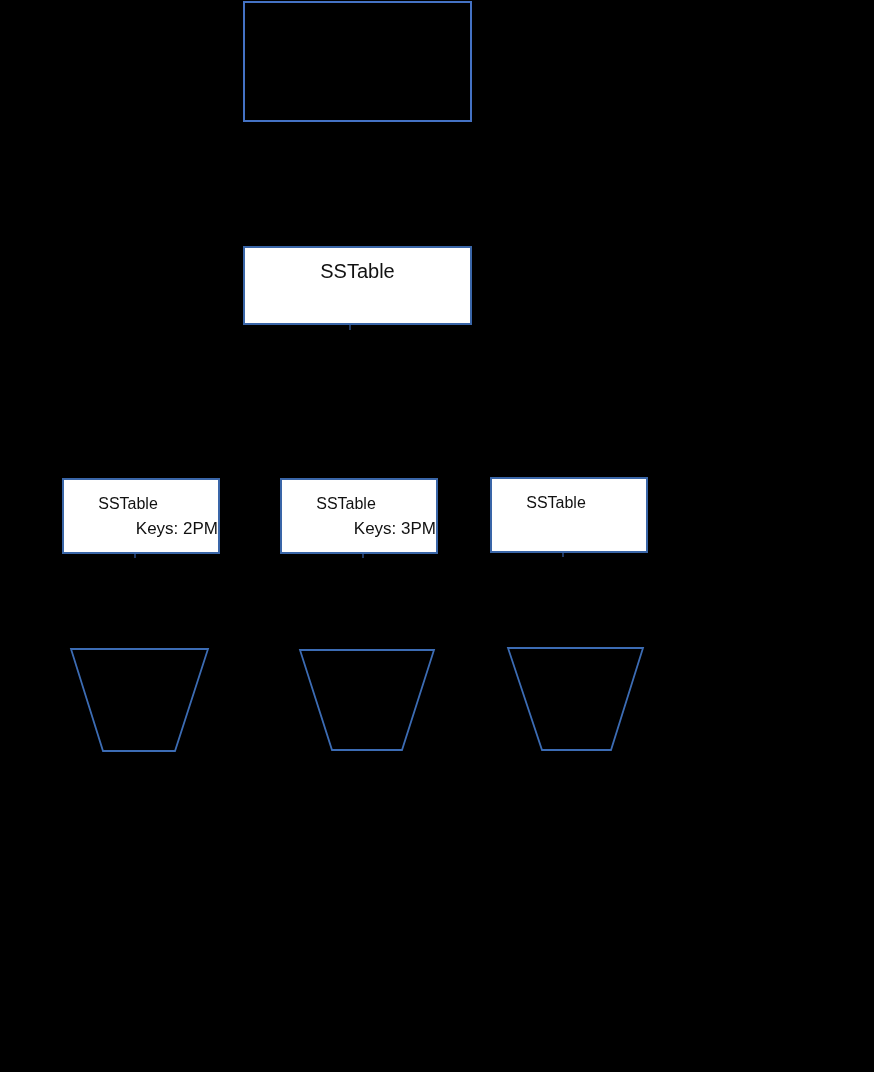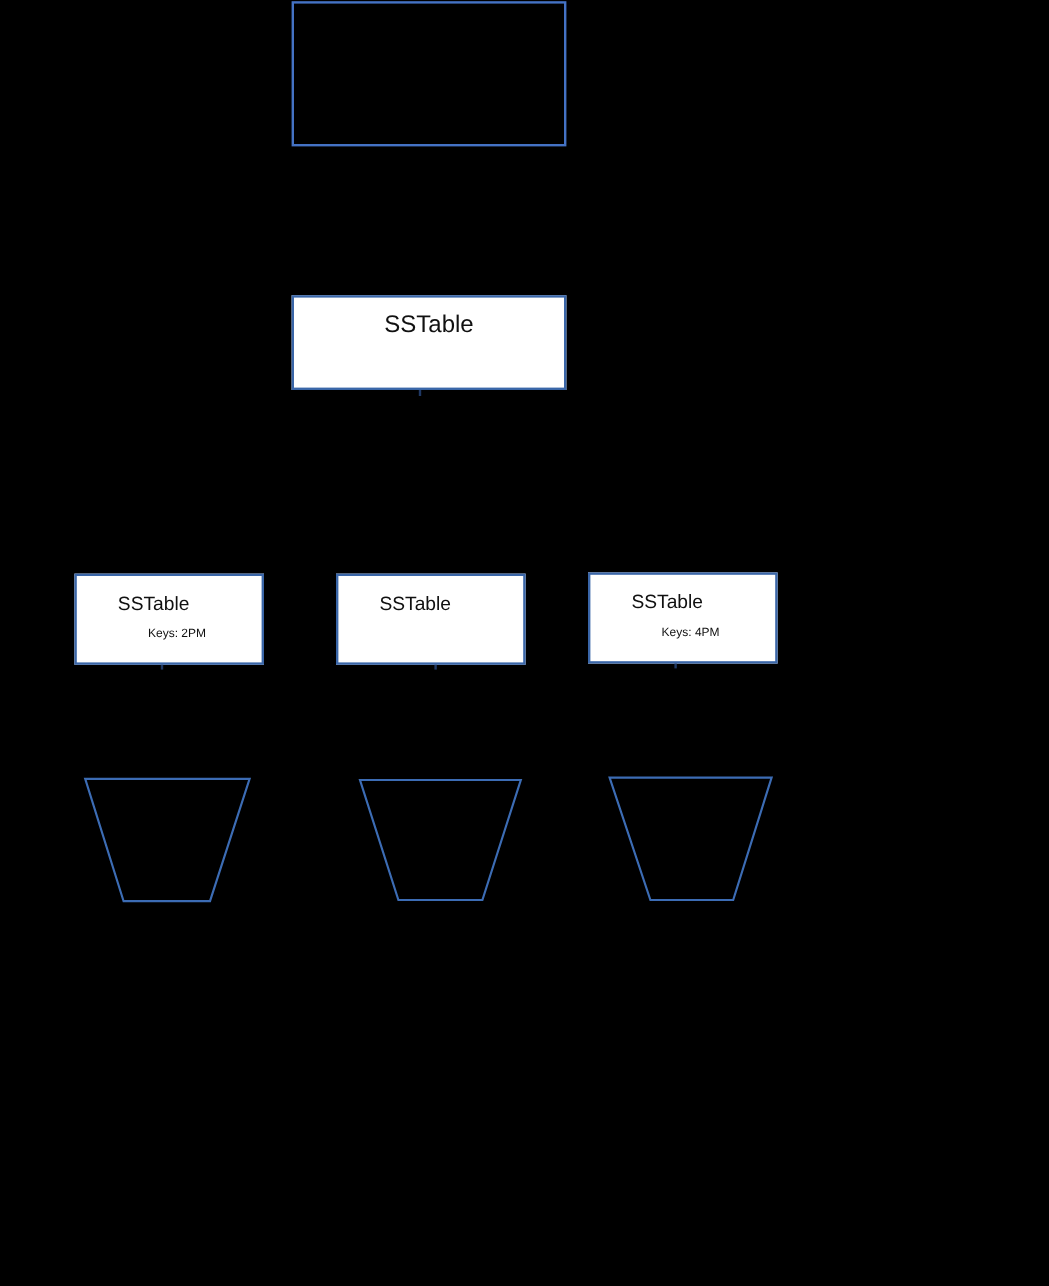--- a/index.html
+++ b/index.html
@@ -17,21 +17,21 @@
     font-family:"Liberation Sans",sans-serif;overflow:hidden;text-decoration:underline;
   }
   .abs{position:absolute;box-sizing:border-box;}
   .outline-box{border:2px solid var(--outline-blue);background:transparent;}
   .thin-box{border:1.5px solid var(--outline-blue);background:transparent;}
   .white-box{border:2px solid var(--white-box-border);background:var(--white-box-fill);color:var(--text-color);}
   .merged{left:243px;top:246px;width:229px;height:79px;padding-top:6px;}
   .merged .ln{line-height:34px;font-size:20px;text-align:center;white-space:nowrap;}
   .sst{width:158px;height:76px;padding-top:11px;}
   .sst .t{line-height:25px;font-size:16px;text-align:center;padding-right:26px;white-space:nowrap;}
-  .sst .k{line-height:25px;font-size:10px;text-align:center;padding-left:13px;white-space:nowrap;}
+  .sst .k{line-height:25px;font-size:17px;text-align:right;padding-left:13px;white-space:nowrap;}
   .stub{width:2px;height:5px;background:var(--connector-stub);}
   .funnel{fill:none;stroke:var(--funnel-stroke);stroke-width:1.8px;}
   svg.overlay{position:absolute;left:0;top:0;pointer-events:none;}
 </style>
 </head>
 <body>
 
 <div class="stage">
 
   <div class="abs outline-box" style="left:243px;top:1px;width:229px;height:121px;"></div>
@@ -40,24 +40,24 @@
     <div class="ln">SSTable</div>
   </div>
   <div class="abs stub" style="left:349px;top:325px;"></div>
 
   <div class="abs white-box sst" style="left:62px;top:478px;">
     <div class="t">SSTable</div>
     <div class="k">Keys: 2PM</div>
   </div>
   <div class="abs white-box sst" style="left:280px;top:478px;">
     <div class="t">SSTable</div>
+    <div class="k">Keys: 3PM</div>
   </div>
   <div class="abs white-box sst" style="left:490px;top:477px;">
     <div class="t">SSTable</div>
-    <div class="k">Keys: 4PM</div>
   </div>
   <div class="abs stub" style="left:134px;top:554px;height:4px;"></div>
   <div class="abs stub" style="left:362px;top:554px;height:4px;"></div>
   <div class="abs stub" style="left:562px;top:553px;height:4px;"></div>
 
   <svg class="overlay" width="874" height="1072" viewBox="0 0 874 1072">
     <polygon class="funnel" points="71,649 208,649 175,751 103,751"></polygon>
     <polygon class="funnel" points="300,650 434,650 402,750 332,750"></polygon>
     <polygon class="funnel" points="508,648 643,648 611,750 542,750"></polygon>
   </svg>

